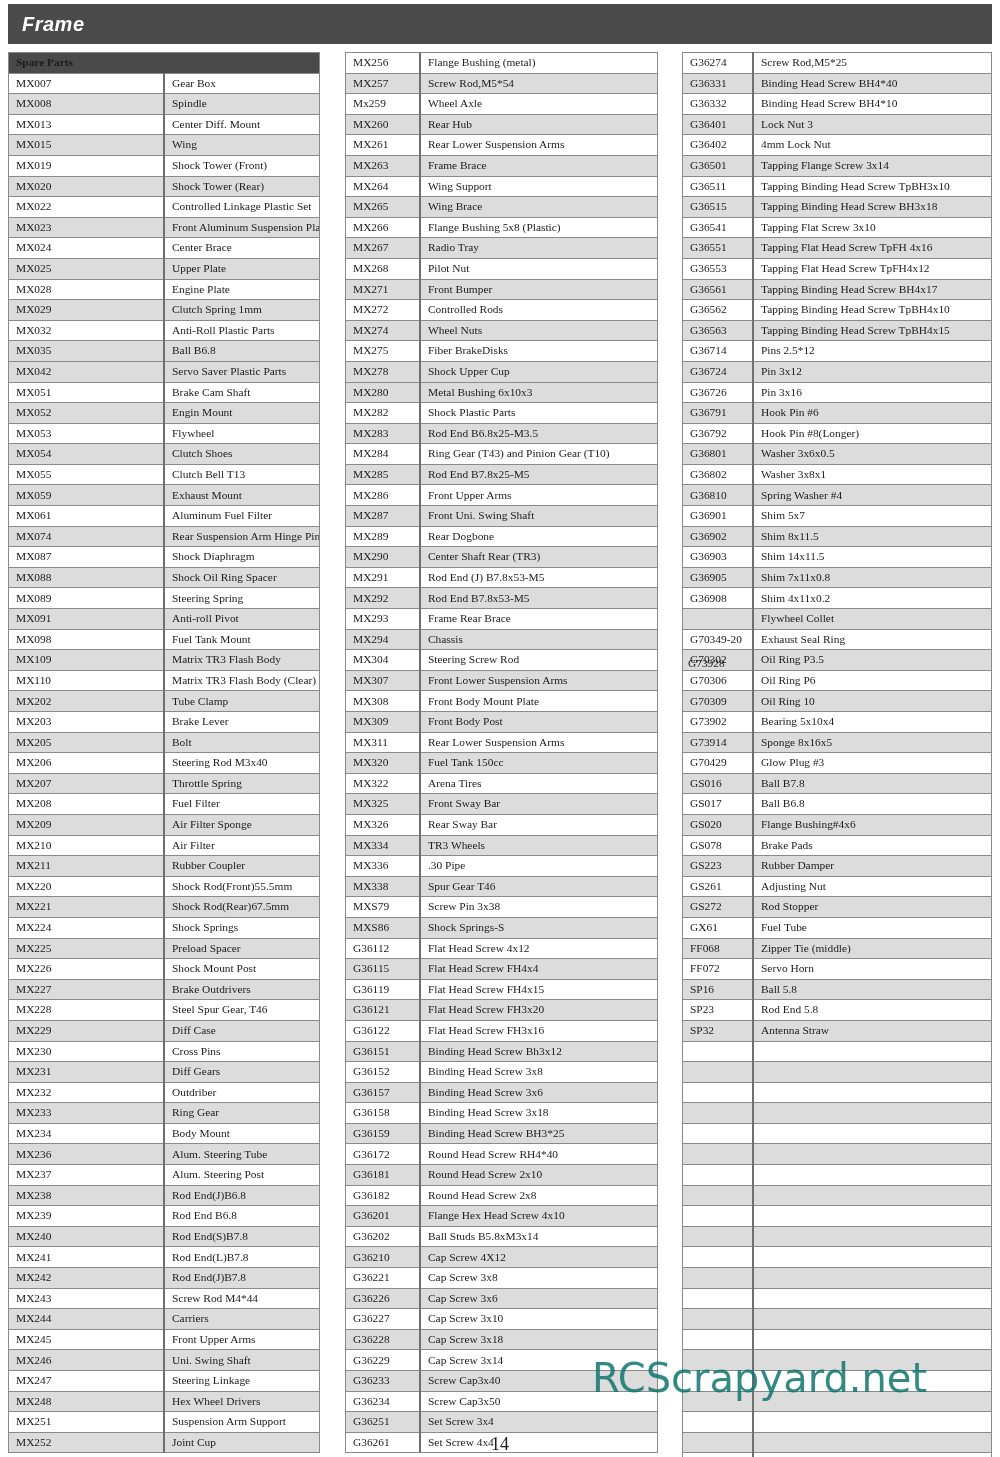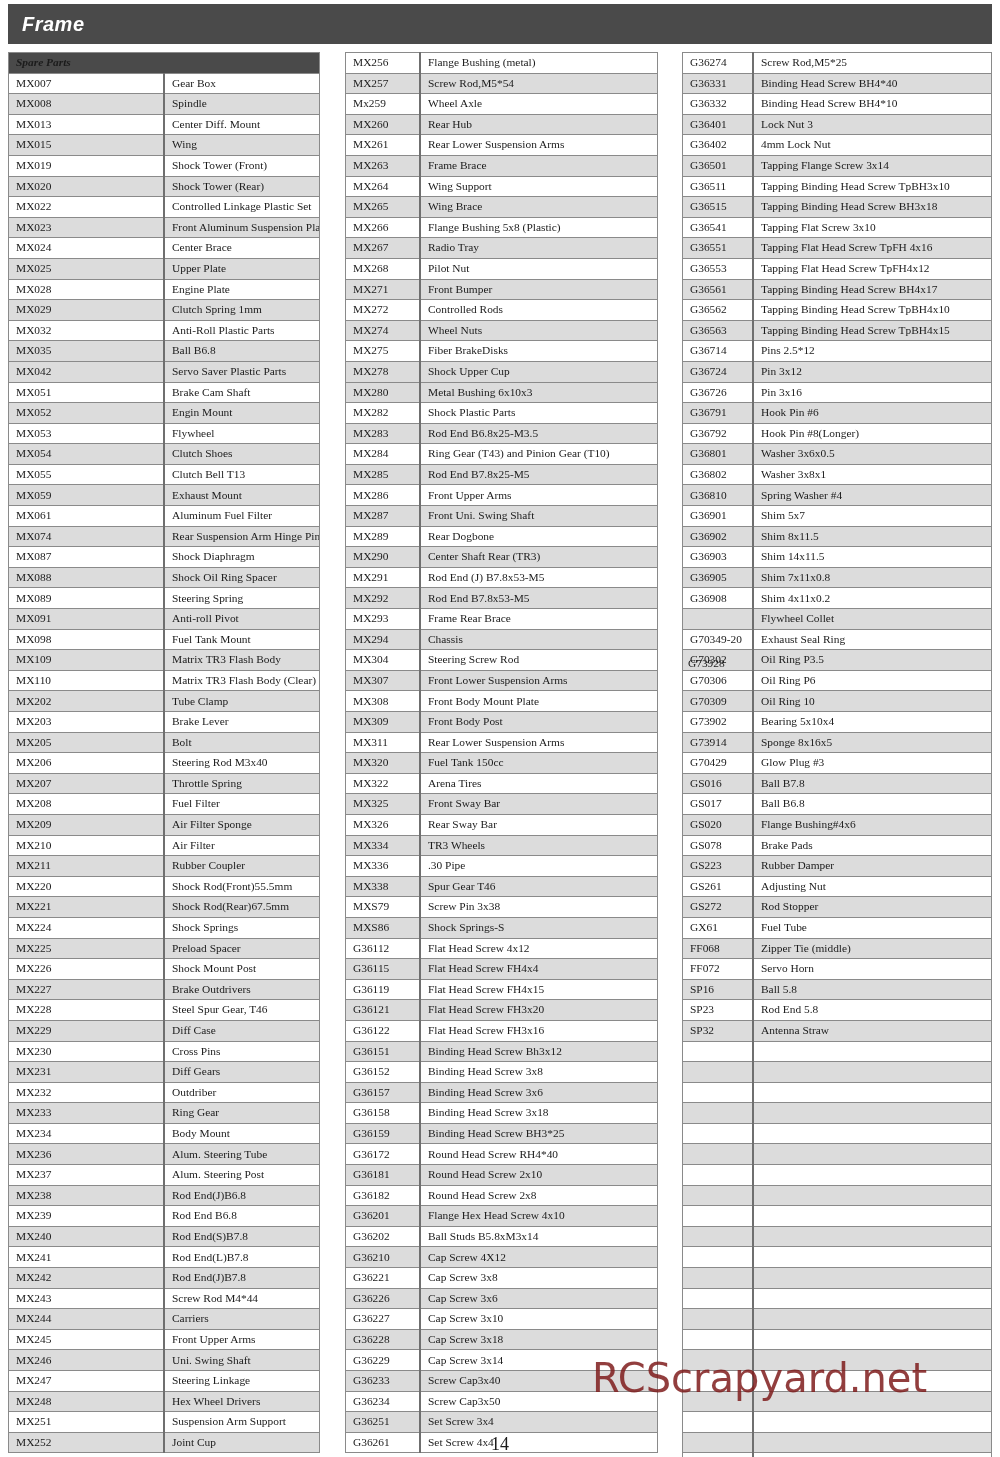--- a/index.html
+++ b/index.html
@@ -76,21 +76,20 @@
   }
   .col-3 table.parts td.code { width: 62px; }
   tr.shaded td { background: #dcdcdc; }
   tr.plain  td { background: #ffffff; }
 
   
   .section-header th {
     background: #4a4a4a;
     color: #ffffff;
     font-family: "Liberation Serif", "DejaVu Serif", serif;
-    font-style: italic;
     font-weight: bold;
     font-size: 15px;
     height: 22px;
     text-align: left;
     padding-left: 10px;
     border: 1px solid #4a4a4a;
   }
 
   
   .overlap {
@@ -106,21 +105,21 @@
     z-index: 2;
   }
 
   
   .watermark {
     position: absolute;
     left: 592px;
     top: 1355px;
     font-family: "DejaVu Sans", "Liberation Sans", sans-serif;
     font-size: 40px;
-    color: #7f1d1d;
+    color: #0f766e;
     opacity: 0.85;
     white-space: nowrap;
     pointer-events: none;
     letter-spacing: 0px;
   }
 
   
   .page-number {
     position: absolute;
     left: 0;

